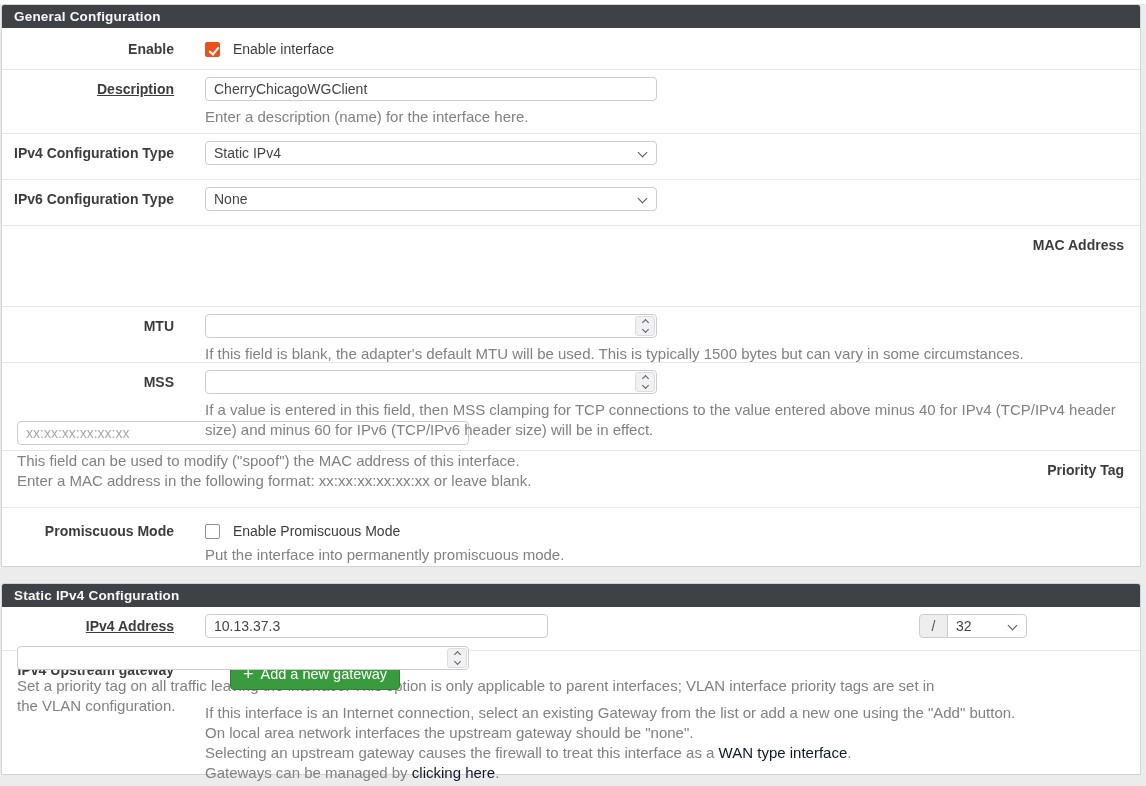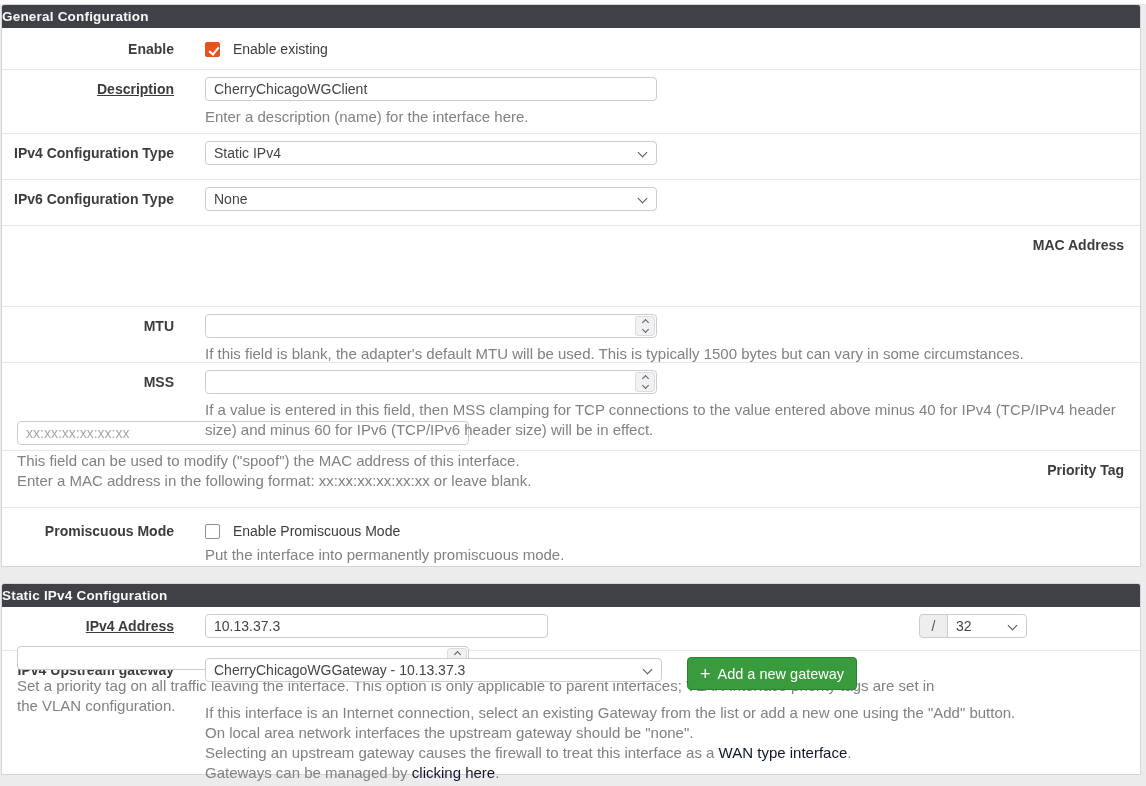--- a/index.html
+++ b/index.html
@@ -18,20 +18,21 @@
     border-radius:3px 3px 0 0;
   }
   .panel + .panel { margin-top:16px; }
   .panel-heading {
     background:#3e4145;
     color:#f8f8f8;
     font-weight:bold;
     font-size:13.5px;
     height:23px;
     line-height:23px;
+    padding-left:12px;
     border-radius:2px 2px 0 0;
     letter-spacing:.2px;
   }
   .form-row { display:flex; border-bottom:1px solid #e7e7e7; }
   .form-row:last-child { border-bottom:none; }
   .col-label {
     flex:0 0 188px;
     text-align:right;
     padding:11px 16px 0 0;
     font-weight:bold;
@@ -159,21 +160,21 @@
 
 <div class="topstrip"></div>
 
 <section class="panel">
   <div class="panel-heading">General Configuration</div>
 
   <div class="form-row h-enable">
     <div class="col-label"><span>Enable</span></div>
     <div class="col-control">
       <span class="cb checked"></span>
-      <span class="cb-label">Enable existing</span>
+      <span class="cb-label">Enable interface</span>
     </div>
   </div>
 
   <div class="form-row h-desc">
     <div class="col-label underlined"><span>Description</span></div>
     <div class="col-control">
       <input type="text" value="CherryChicagoWGClient" style="">
       <div class="help">Enter a description (name) for the interface here.</div>
     </div>
   </div>
@@ -283,26 +284,20 @@
           </span>
         </div>
       </div>
     </div>
   </div>
 
   <div class="form-row h-gw">
     <div class="col-label"><span>IPv4 Upstream gateway</span></div>
     <div class="col-control">
       <div class="gw-line">
-        <span class="sel-wrap">
-          <select class="sel">
-            <option>CherryChicagoWGGateway - 10.13.37.3</option>
-          </select>
-          <span class="sel-chev"></span>
-        </span>
         <button class="btn-success">
           <span class="btn-plus">+</span>
           <span>Add a new gateway</span>
         </button>
       </div>
       <div class="help gw-help">
         <div>If this interface is an Internet connection, select an existing Gateway from the list or add a new one using the "Add" button.</div>
         <div>On local area network interfaces the upstream gateway should be "none".</div>
         <div><span>Selecting an upstream gateway causes the firewall to treat this interface as a </span><a>WAN type interface</a><span>.</span></div>
         <div><span>Gateways can be managed by </span><a>clicking here</a><span>.</span></div>

